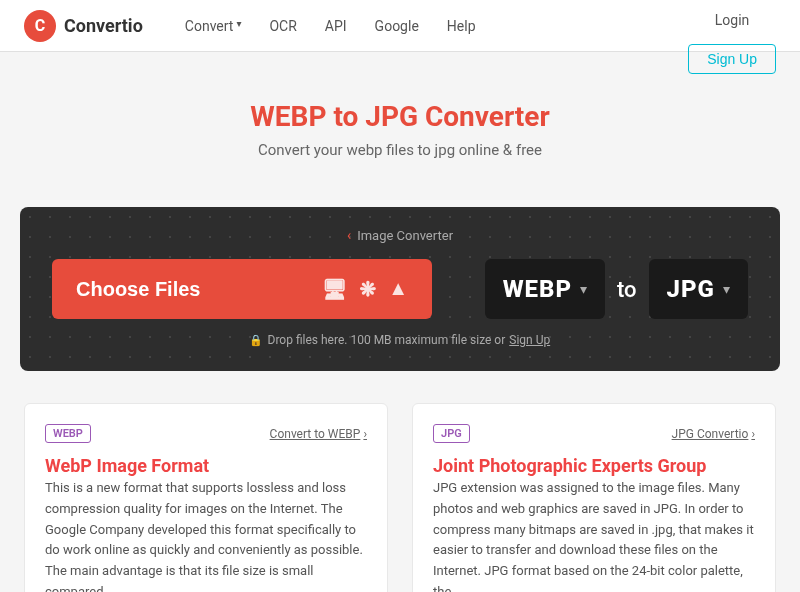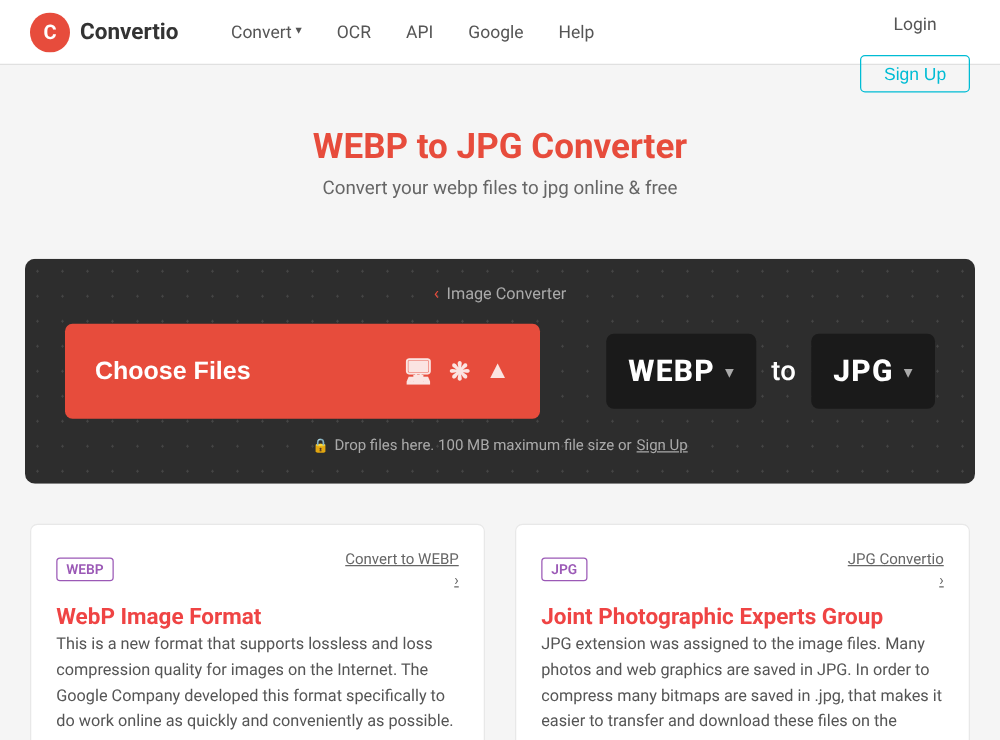--- a/index.html
+++ b/index.html
@@ -129,21 +129,21 @@
       display: flex;
       align-items: center;
       gap: 20px;
     }
     .choose-files-btn {
       background: #e74c3c;
       color: #fff;
       border: none;
       border-radius: 6px;
       padding: 0 24px;
-      height: 76px;
+      height: 60px;
       font-size: 20px;
       font-weight: 600;
       cursor: pointer;
       display: flex;
       align-items: center;
       gap: 16px;
       flex: 1;
       max-width: 380px;
     }
     .upload-icons {
@@ -226,21 +226,20 @@
       border-radius: 3px;
     }
     .card-link {
       font-size: 12px;
       color: #666;
       text-decoration: underline;
       cursor: pointer;
       display: flex;
       align-items: flex-end;
       gap: 3px;
-      flex-direction: column;
     }
     .card-title {
       font-size: 18px;
       font-weight: 700;
       color: #ef4444;
       margin-bottom: 2px;
     }
     .card-desc {
       font-size: 13px;
       color: #555;

